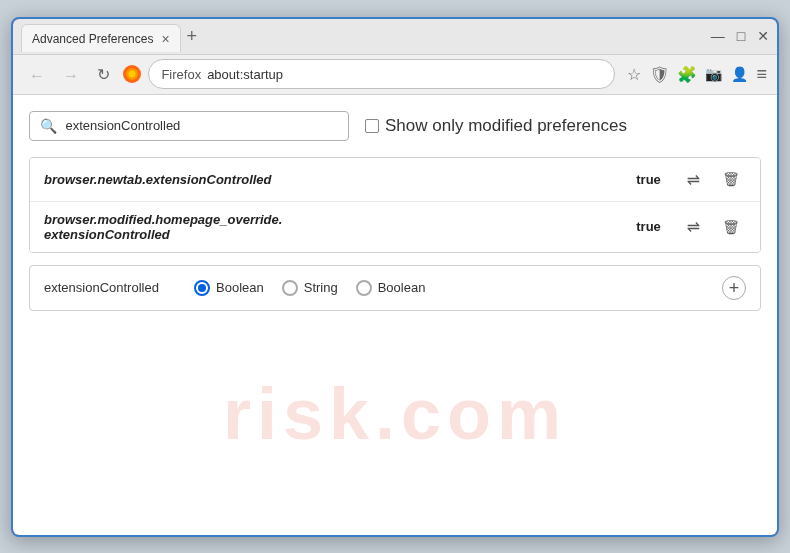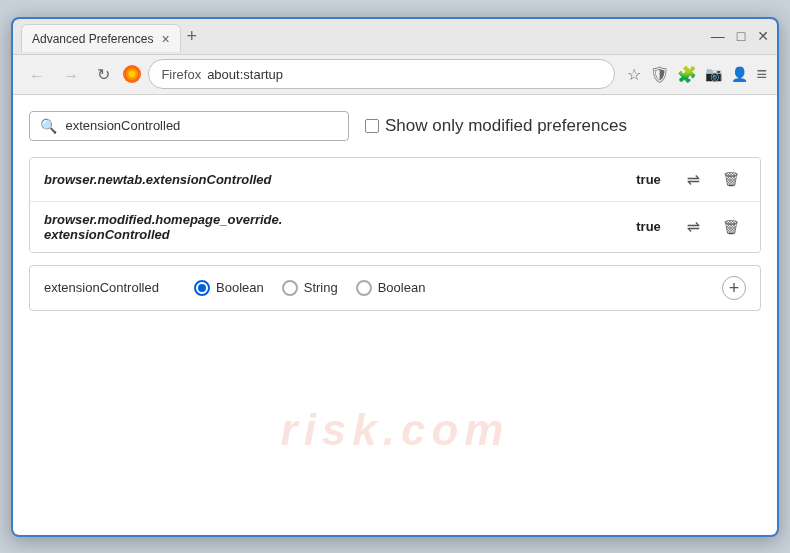--- a/index.html
+++ b/index.html
@@ -275,23 +275,22 @@
       color: #555;
       cursor: pointer;
       display: flex;
       align-items: center;
       justify-content: center;
       line-height: 1;
     }
     
     .watermark {
       position: absolute;
-      font-size: 44px;
+      font-size: 72px;
       color: rgba(230, 100, 80, 0.18);
-      font-style: italic;
       font-weight: bold;
       pointer-events: none;
       bottom: 80px;
       left: 50%;
       transform: translateX(-50%);
       white-space: nowrap;
       letter-spacing: 6px;
     }
     .content-wrapper {
       position: relative;

